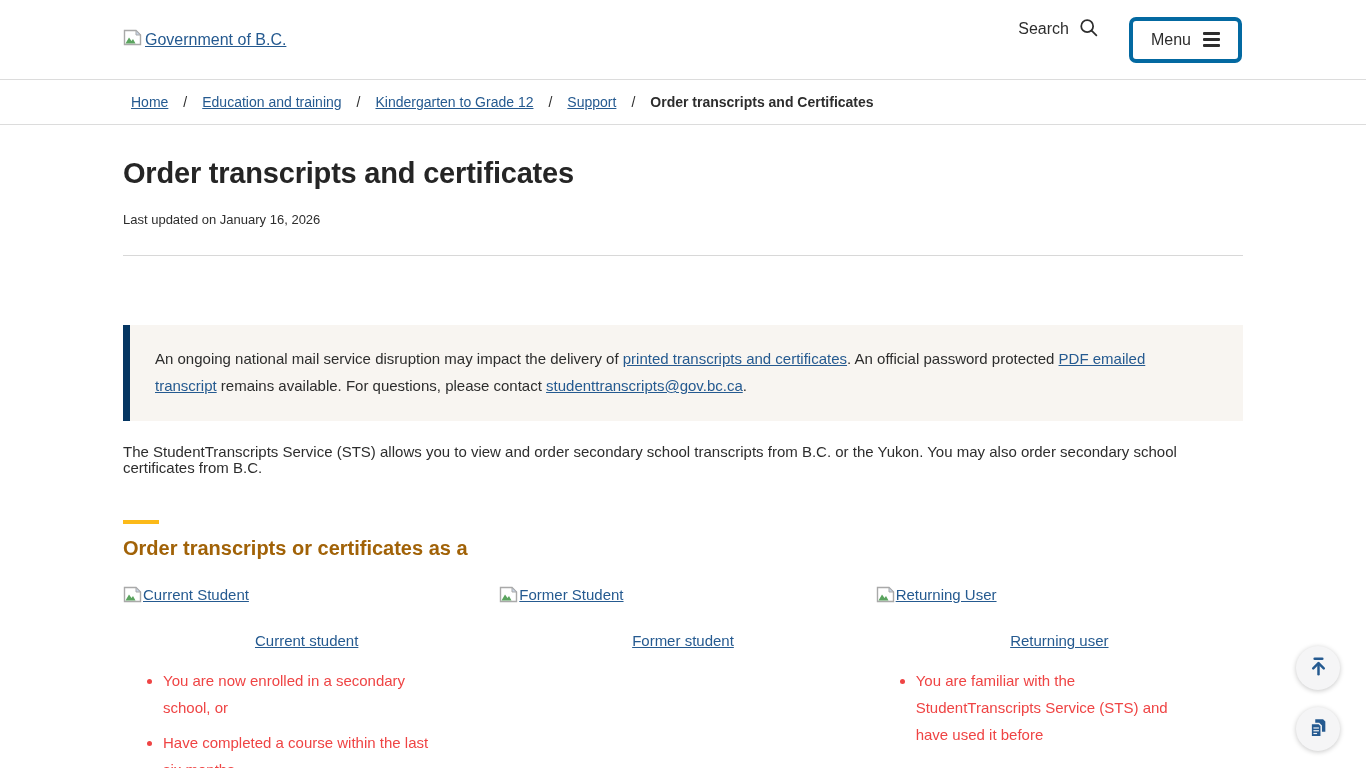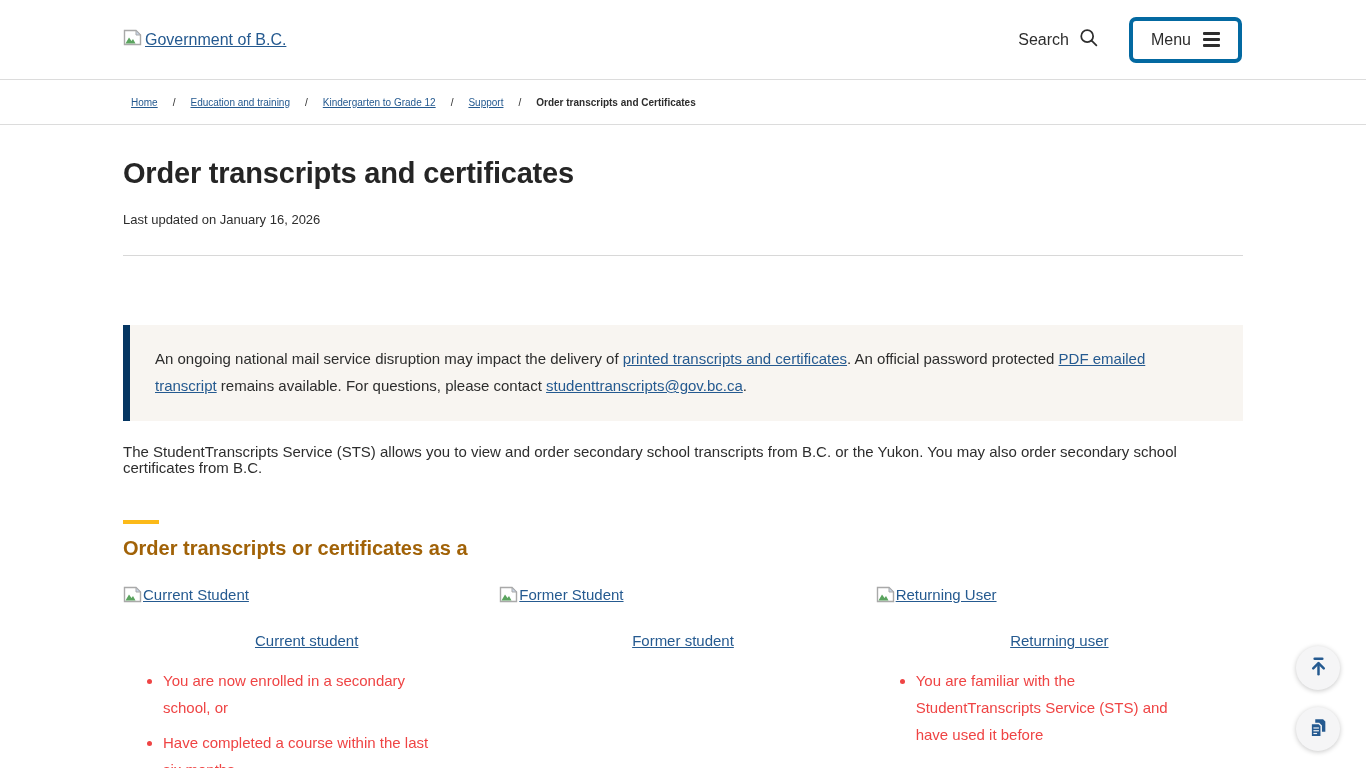--- a/index.html
+++ b/index.html
@@ -15,41 +15,41 @@
   .site-header {
     height: 80px;
     display: flex;
     align-items: center;
     justify-content: space-between;
     padding: 0 124px 0 123px;
     border-bottom: 1px solid #dcdcdc;
     background: #fff;
   }
   .logo-link { display: inline-flex; align-items: center; gap: 3px; font-size: 16px; }
-  .header-right { display: flex; align-items: center; gap: 30px; }
+  .header-right { display: flex; align-items: flex-start; gap: 30px; }
   .search-btn {
     display: inline-flex; align-items: center; gap: 9px;
     font-size: 16px; color: #2d2d2d; text-decoration: none;
   }
   .menu-btn {
     display: inline-flex; align-items: center; gap: 12px;
     font-family: inherit; font-size: 16px; color: #2d2d2d;
     background: #fff; border: 4px solid #0369a1; border-radius: 7px;
     padding: 10px 18px; cursor: pointer;
   }
   .hamburger { display: inline-flex; flex-direction: column; gap: 3.5px; }
   .hamburger span { display: block; width: 17px; height: 2.5px; background: #2d2d2d; border-radius: 1px; }
 
   
   .breadcrumb-bar {
     height: 45px;
     display: flex; align-items: center;
     padding: 0 123px 0 131px;
     border-bottom: 1px solid #dcdcdc;
-    font-size: 10px;
+    font-size: 14px;
     gap: 15px;
     background: #fff;
   }
   .crumb-sep { color: #2d2d2d; }
   .crumb-current { font-weight: bold; color: #2d2d2d; }
 
   
   .main-content { width: 1120px; margin-left: 123px; }
   .page-title {
     margin-top: 32px;

